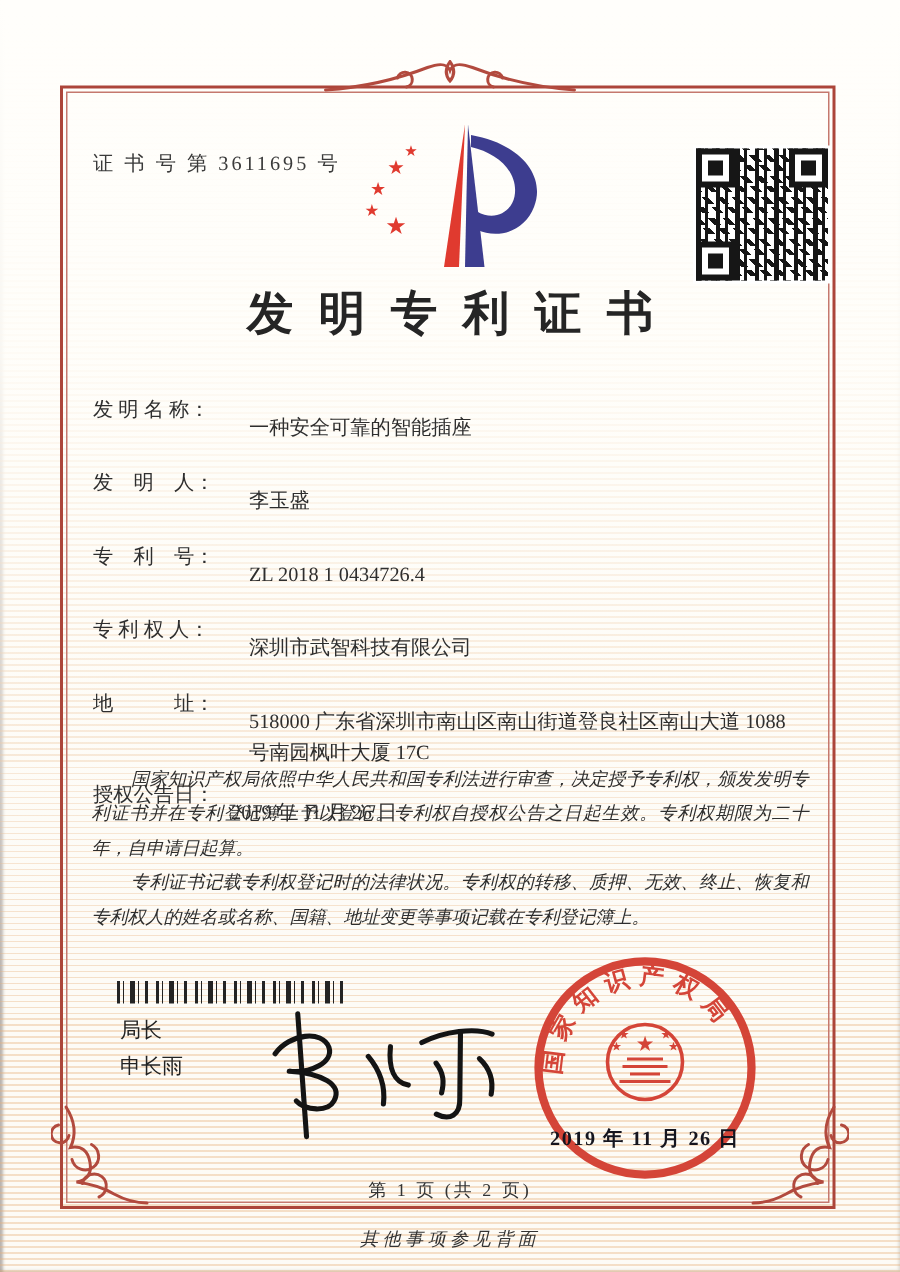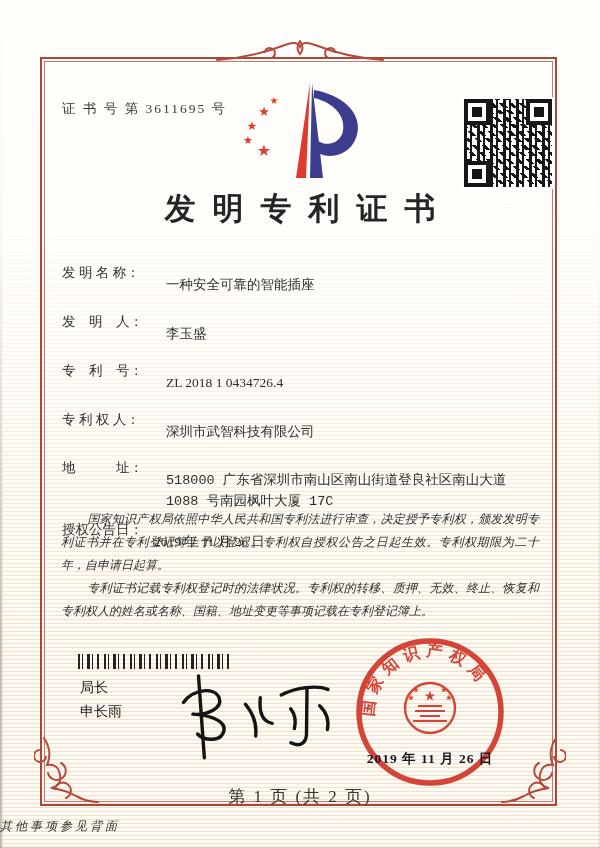--- a/index.html
+++ b/index.html
@@ -37,21 +37,21 @@
   .finder::after { content:""; position:absolute; inset:8px; background:#161616; }
   .f-tl { left:2px; top:2px; } .f-tr { right:2px; top:2px; } .f-bl { left:2px; bottom:2px; }
 
   .title { position:absolute; left:0; right:0; top:188px; text-align:center;
            font-size:31px; font-weight:600; color:#252525; letter-spacing:17px; padding-left:17px; }
 
   .fields { position:absolute; left:62px; top:263px; width:478px; font-size:13.5px; color:#2e2e2e; }
   .frow { display:flex; margin-bottom:16.5px; line-height:20.5px;gap:12px; }
   .flabel { flex:0 0 92px; white-space:nowrap; }
   .fvalue { flex:1;margin-top:12px; }
-  .frow-addr { margin-bottom:8px;font-family:Liberation Mono, monospace; }
+  .frow-addr { margin-bottom:8px; }
   .frow-addr .fvalue { max-width:368px; }
   .grant-row { display:flex; line-height:20.5px;align-items:center; }
   .grant-group { display:flex; }
   .grant-group.g1 { width:248px; }
   .grant-group .flabel { flex:0 0 92px; }
 
   .body-text { position:absolute; left:61px; top:508px; width:478px; font-size:12px; line-height:23px;
                color:#2e2e2e; text-align:justify; font-style:italic; }
   .body-text p { text-indent:2.2em; }
 
@@ -67,23 +67,23 @@
   .director { position:absolute; left:80px; top:676px; font-size:14px; line-height:24px; color:#222; }
 
   .seal { position:absolute; left:352px; top:634px; width:156px; height:156px; opacity:.95; mix-blend-mode:multiply; }
   .seal text { fill:#d23b2e; font-weight:bold; }
   .seal .ring-text { font-size:16px; letter-spacing:6px; font-family:"Liberation Serif",serif; }
   .seal .emblem-star { font-size:12px; }
   .seal path, .seal circle.ln { fill:none; stroke:#d23b2e; }
   .seal-date { position:absolute; left:352px; top:750px; width:156px; text-align:center;
                font-size:13.5px; font-weight:bold; color:#15151f; letter-spacing:1px; }
 
-  .page-num { position:absolute; left:0; right:0; top:785px; text-align:center; font-size:17px;
+  .page-num { position:absolute; left:0; right:0; top:785px; text-align:center; font-size:12px;
               letter-spacing:2px; color:#333; }
-  .back-note { position:absolute; left:0; right:0; top:818px; text-align:left; font-size:12px;
+  .back-note { position:absolute; left:0; right:0; top:818px; text-align:center; font-size:12px;
                letter-spacing:3px; color:#333; font-style:italic; }
 </style>
 </head>
 <body>
 
 <div class="cert">
   <div class="layer">
 
     <div class="frame"></div>
 

